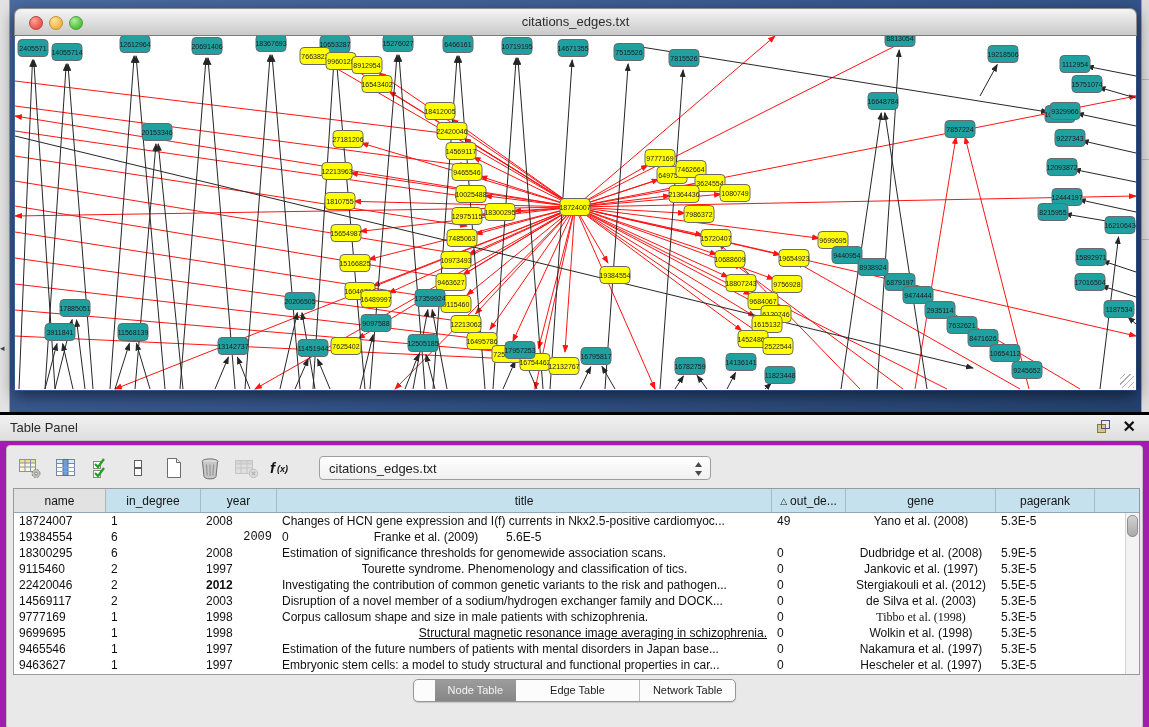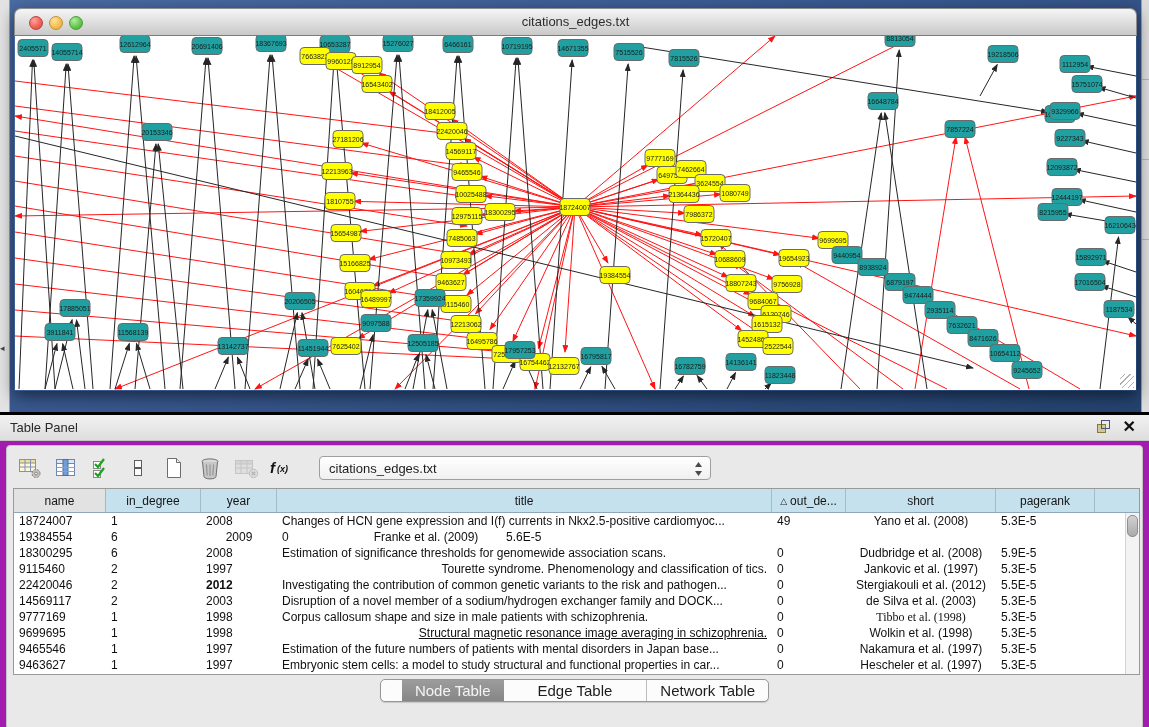--- a/index.html
+++ b/index.html
@@ -46,21 +46,21 @@
   .th.gray{background:#e2e2e2;border-right-color:#b3b3b3;}
   .sortglyph{font-size:9px;margin-right:3px;color:#222;}
   .tr{display:flex;height:16px;cursor:default;}
   .td{font-size:12px;line-height:16px;color:#101010;padding:0 5px;white-space:nowrap;overflow:hidden;box-sizing:border-box;}
   .vsb{position:absolute;right:0px;top:24px;bottom:0px;width:13px;background:#f3f3f3;border-left:1px solid #d4d4d4;}
   .vsb-thumb{position:absolute;top:2px;left:1px;width:9px;height:20px;border-radius:5px;
              background:linear-gradient(#d2d2d2,#a9a9a9);border:1px solid #8f8f8f;cursor:pointer;}
   .tabs{position:absolute;left:0;right:0;top:233px;display:flex;justify-content:center;}
   .tabbar{display:flex;height:21px;border:1px solid #979797;border-radius:5px;overflow:hidden;background:#fcfcfc;
           box-shadow:0 1px 1px rgba(0,0,0,.15);}
-  .tab{padding:0 13px;font-size:15px;line-height:21px;color:#1d1d1d;cursor:pointer;margin-left:21px;}
+  .tab{padding:0 13px;font-size:11px;line-height:21px;color:#1d1d1d;cursor:pointer;margin-left:21px;}
   .tab.active{background:linear-gradient(#9c9c9c,#868686);color:#f4f4f4;}
   .tab.sep{border-left:1px solid #bdbdbd;}
   .statusbar{position:absolute;left:0;bottom:0;width:100%;height:26px;background:#e4e4e4;border-top:1px solid #bdbdbd;}
   .statusbar .hl{position:absolute;left:0;top:0;width:100%;height:1px;background:#f7f7f7;}
   .mem{position:absolute;right:44px;top:7px;font-size:11.5px;color:#1c1c1c;}
   .memdot{position:absolute;right:22px;top:6px;width:14px;height:14px;border-radius:50%;
           background:radial-gradient(circle at 35% 30%,#8fe598,#3cba4c 60%,#2a9a3a);border:1px solid #2e8f3c;}
   svg text{font-family:"Liberation Sans",sans-serif;}
 </style>
 </head>
@@ -758,58 +758,58 @@
               <span>year</span>
             </div>
             <div class="th" style="width: 495px;">
               <span>title</span>
             </div>
             <div class="th" style="width: 74px;">
               <span class="sortglyph">△</span>
               <span>out_de...</span>
             </div>
             <div class="th" style="width: 150px;">
-              <span>short</span>
+              <span>gene</span>
             </div>
             <div class="th" style="width: 99px;">
               <span>pagerank</span>
             </div>
           </div>
         <div id="tbody">
             <div class="tr">
               <div class="td" style="width: 92px; text-align: left;">18724007</div>
               <div class="td" style="width: 95px; text-align: left;">1</div>
               <div class="td" style="width: 76px; text-align: left;">2008</div>
               <div class="td" style="width: 495px; text-align: left;">Changes of HCN gene expression and I(f) currents in Nkx2.5-positive cardiomyoc...</div>
               <div class="td" style="width: 74px; text-align: left;">49</div>
               <div class="td" style="width: 150px; text-align: center;">Yano et al. (2008)</div>
               <div class="td" style="width: 99px; text-align: left;">5.3E-5</div>
             </div>
             <div class="tr">
               <div class="td" style="width: 92px; text-align: left;">19384554</div>
               <div class="td" style="width: 95px; text-align: left;">6</div>
-              <div class="td" style="width: 76px; text-align: center;">2009</div>
+              <div class="td" style="width: 76px; text-align: right; font-family: Liberation Mono, monospace;">2009</div>
               <div class="td" style="width: 74px; text-align: left;">0</div>
               <div class="td" style="width: 150px; text-align: center;">Franke et al. (2009)</div>
               <div class="td" style="width: 99px; text-align: left;">5.6E-5</div>
             </div>
             <div class="tr">
               <div class="td" style="width: 92px; text-align: left;">18300295</div>
               <div class="td" style="width: 95px; text-align: left;">6</div>
               <div class="td" style="width: 76px; text-align: left;">2008</div>
               <div class="td" style="width: 495px; text-align: left;">Estimation of significance thresholds for genomewide association scans.</div>
               <div class="td" style="width: 74px; text-align: left;">0</div>
               <div class="td" style="width: 150px; text-align: center;">Dudbridge et al. (2008)</div>
               <div class="td" style="width: 99px; text-align: left;">5.9E-5</div>
             </div>
             <div class="tr">
               <div class="td" style="width: 92px; text-align: left;">9115460</div>
               <div class="td" style="width: 95px; text-align: left;">2</div>
               <div class="td" style="width: 76px; text-align: left;">1997</div>
-              <div class="td" style="width: 495px; text-align: right;">Tourette syndrome. Phenomenology and classification of tics.</div>
+              <div class="td" style="width: 495px; text-align: center;">Tourette syndrome. Phenomenology and classification of tics.</div>
               <div class="td" style="width: 74px; text-align: left;">0</div>
               <div class="td" style="width: 150px; text-align: center;">Jankovic et al. (1997)</div>
               <div class="td" style="width: 99px; text-align: left;">5.3E-5</div>
             </div>
             <div class="tr">
               <div class="td" style="width: 92px; text-align: left;">22420046</div>
               <div class="td" style="width: 95px; text-align: left;">2</div>
               <div class="td" style="width: 76px; text-align: left; font-weight: bold;">2012</div>
               <div class="td" style="width: 495px; text-align: left;">Investigating the contribution of common genetic variants to the risk and pathogen...</div>
               <div class="td" style="width: 74px; text-align: left;">0</div>

